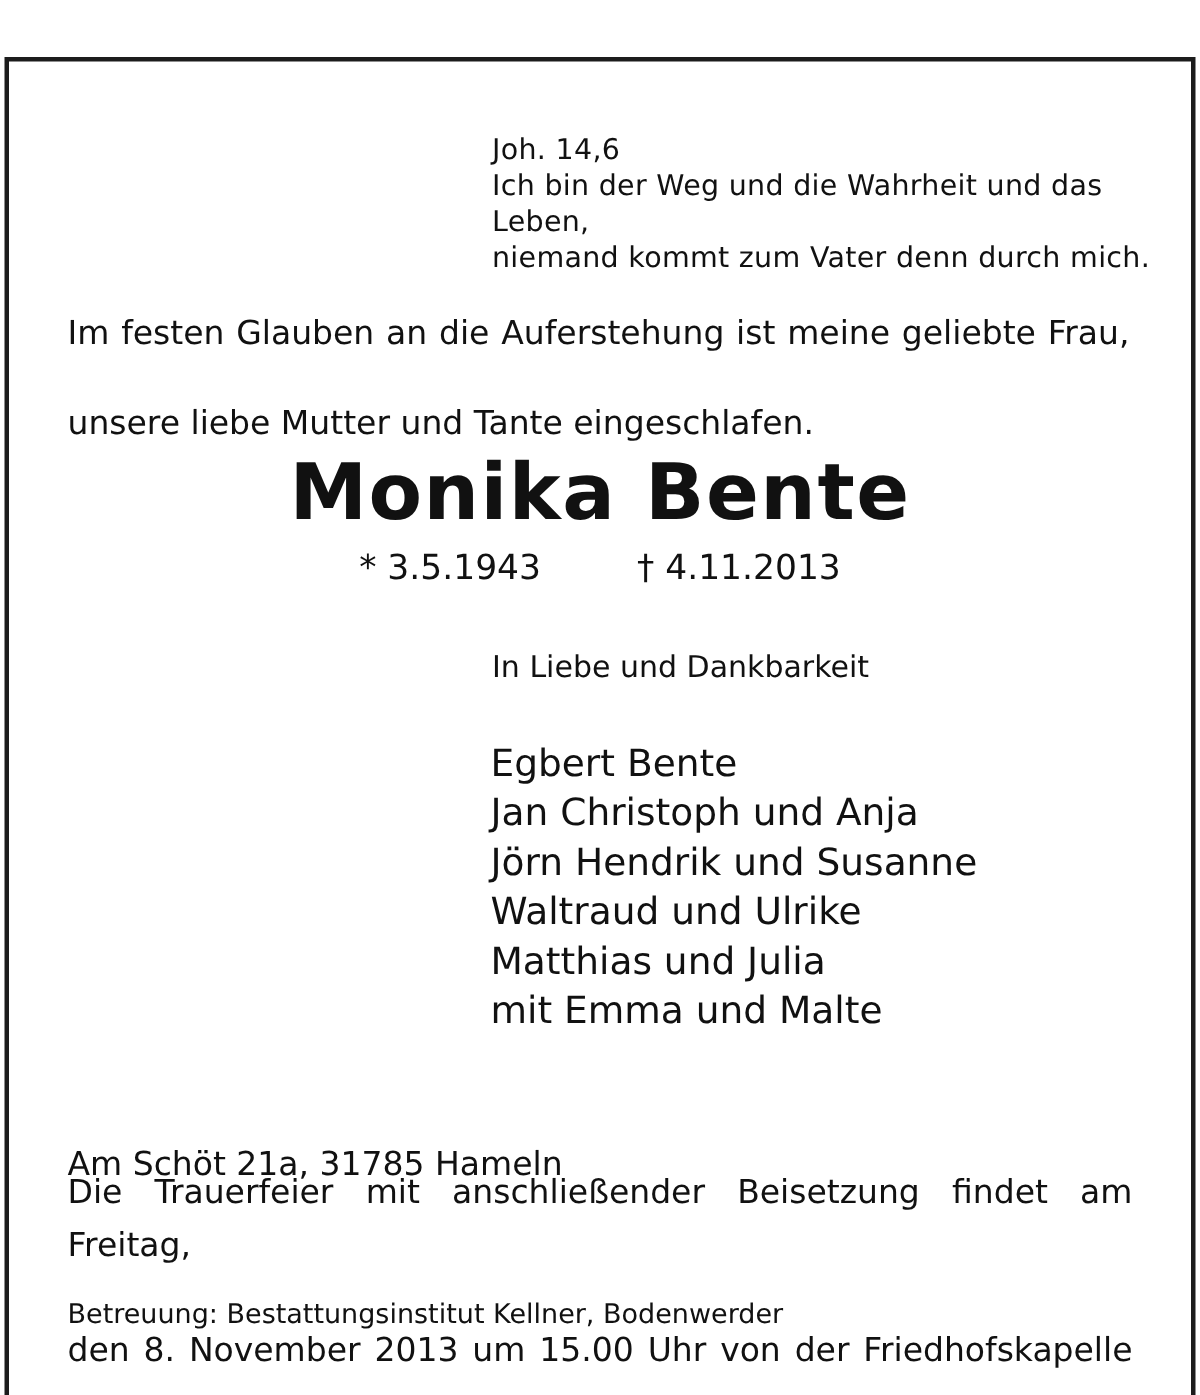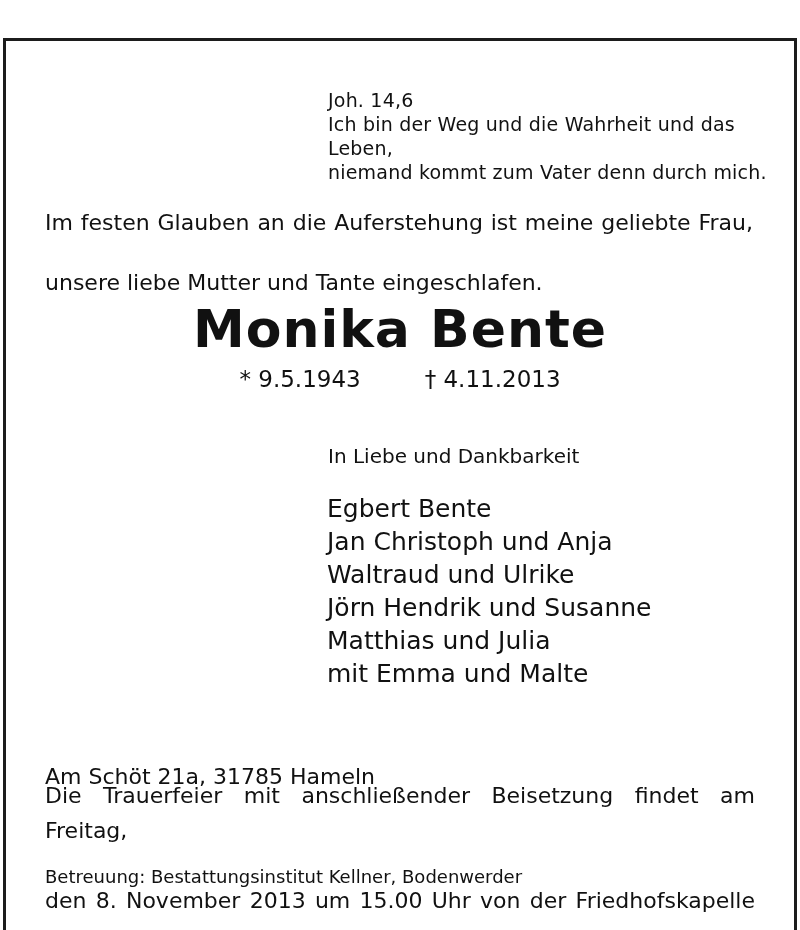--- a/index.html
+++ b/index.html
@@ -67,21 +67,21 @@
     top: 330px;
     width: 800px;
     display: flex;
     justify-content: center;
     gap: 64px;
     font-size: 23px;
   }
   .salutation {
     position: absolute;
     left: 328px;
-    top: 408px;
+    top: 396px;
     font-size: 20px;
   }
   .mourners {
     position: absolute;
     left: 327px;
     top: 456px;
     font-size: 25px;
     line-height: 33px;
   }
   .address {
@@ -129,31 +129,31 @@
   </div>
 
   <div class="intro">
     <div class="justified">Im festen Glauben an die Auferstehung ist meine geliebte Frau,</div>
     <div>unsere liebe Mutter und Tante eingeschlafen.</div>
   </div>
 
   <div class="deceased-name">Monika Bente</div>
 
   <div class="dates-row">
-    <span>* 9.5.1943</span>
+    <span>* 3.5.1943</span>
     <span>† 4.11.2013</span>
   </div>
 
   <div class="salutation">In Liebe und Dankbarkeit</div>
 
   <div class="mourners">
     <div>Egbert Bente</div>
     <div>Jan Christoph und Anja</div>
+    <div>Jörn Hendrik und Susanne</div>
     <div>Waltraud und Ulrike</div>
-    <div>Jörn Hendrik und Susanne</div>
     <div>Matthias und Julia</div>
     <div>mit Emma und Malte</div>
   </div>
 
   <div class="address">Am Schöt 21a, 31785 Hameln</div>
 
   <div class="funeral">
     <div class="justified">Die Trauerfeier mit anschließender Beisetzung findet am Freitag,</div>
     <div class="justified">den 8. November 2013 um 15.00 Uhr von der Friedhofskapelle</div>
     <div>Hehlen, Brökelner Straße aus statt.</div>

